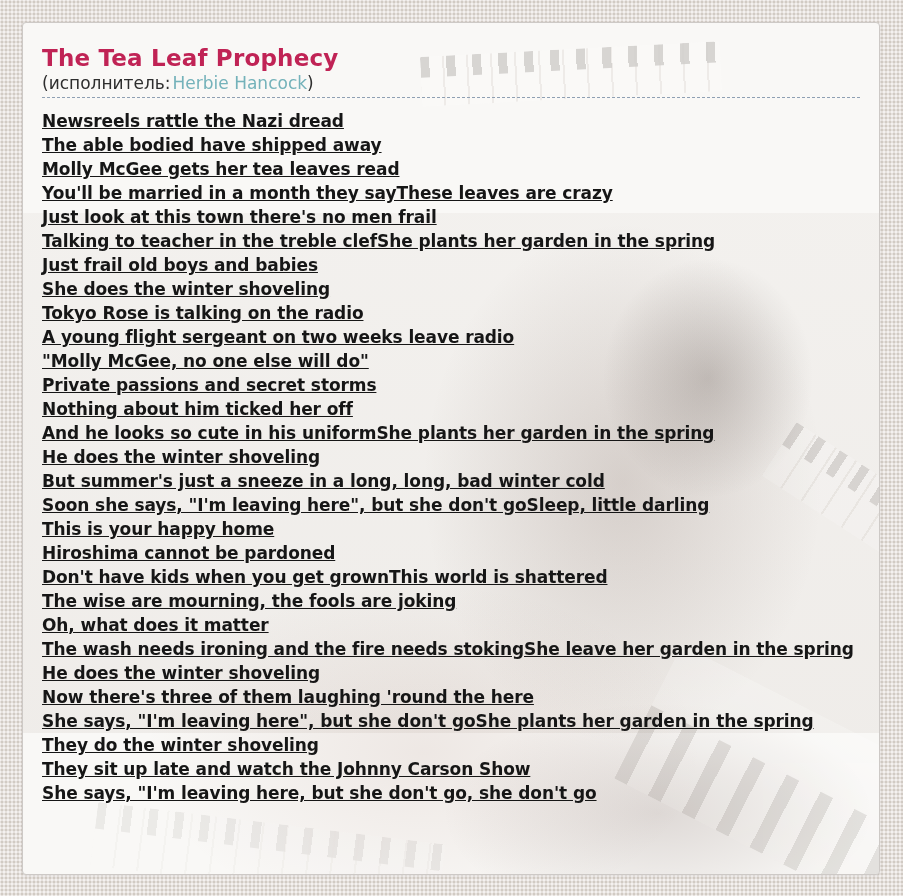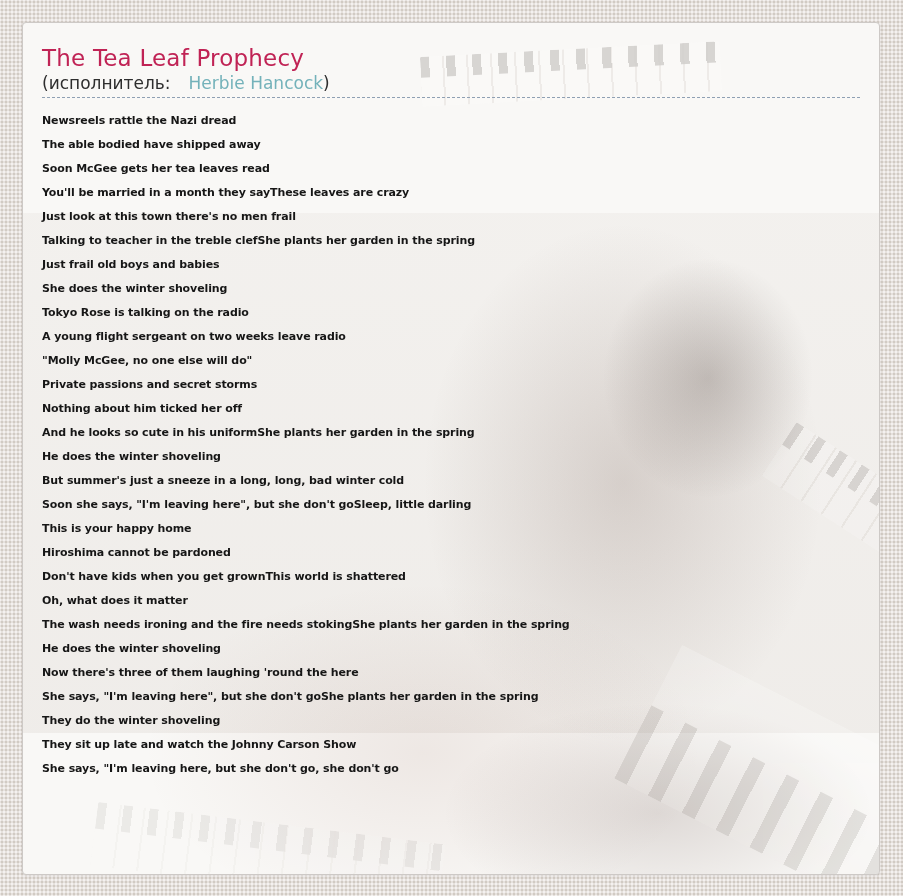--- a/index.html
+++ b/index.html
@@ -59,40 +59,41 @@
   .blob-warm{left:120px;top:560px;width:560px;height:340px;
     background:radial-gradient(closest-side, rgba(120,60,40,.4), rgba(120,60,40,0));opacity:.22;}
   .blob-dark-bottom{left:420px;top:680px;width:430px;height:220px;
     background:radial-gradient(closest-side, rgba(60,30,22,.55), rgba(60,30,22,0));opacity:.26;}
   .veil{position:absolute;left:0;top:190px;width:100%;height:520px;
     background:linear-gradient(rgba(140,120,105,.06), rgba(140,120,105,.09));}
   
   .content{position:relative;padding:21px 19px 0 19px;}
   .song-title{
     font-size:23px;
-    font-weight:400;
+    font-weight:700;
     color:var(--title-color);
     letter-spacing:.2px;
     line-height:28px;
   }
   .artist-line{
     font-size:17px;
     color:#2e2e2e;
     line-height:22px;
     padding-bottom:3px;
     border-bottom:1px dashed var(--separator-color);
   }
-  .artist-prefix{margin-right:18px;}
+  .artist-prefix{margin-right:2px;}
   .artist-link{color:var(--artist-link-color);text-decoration:none;cursor:pointer;}
   .lyrics{
     margin-top:11px;
-    font-size:11px;
+    font-size:17px;
     font-weight:bold;
     color:var(--lyrics-color);
     letter-spacing:-.1px;
+    text-decoration:underline;
   }
   .lyric-line{white-space:nowrap;line-height:24px;height:24px;overflow:visible;}
 </style>
 </head>
 <body>
 
 <div class="card">
 
   <div class="bg-art">
     <div class="veil"></div>
@@ -109,40 +110,41 @@
   <div class="content">
     <h1 class="song-title">The Tea Leaf Prophecy</h1>
 
     <div class="artist-line">
       <span class="artist-prefix">(исполнитель:</span><a class="artist-link">Herbie Hancock</a><span>)</span>
     </div>
 
     <div class="lyrics">
         <div class="lyric-line">Newsreels rattle the Nazi dread</div>
         <div class="lyric-line">The able bodied have shipped away</div>
-        <div class="lyric-line">Soon McGee gets her tea leaves read</div>
+        <div class="lyric-line">Molly McGee gets her tea leaves read</div>
         <div class="lyric-line">You'll be married in a month they sayThese leaves are crazy</div>
         <div class="lyric-line">Just look at this town there's no men frail</div>
         <div class="lyric-line">Talking to teacher in the treble clefShe plants her garden in the spring</div>
         <div class="lyric-line">Just frail old boys and babies</div>
         <div class="lyric-line">She does the winter shoveling</div>
         <div class="lyric-line">Tokyo Rose is talking on the radio</div>
         <div class="lyric-line">A young flight sergeant on two weeks leave radio</div>
         <div class="lyric-line">"Molly McGee, no one else will do"</div>
         <div class="lyric-line">Private passions and secret storms</div>
         <div class="lyric-line">Nothing about him ticked her off</div>
         <div class="lyric-line">And he looks so cute in his uniformShe plants her garden in the spring</div>
         <div class="lyric-line">He does the winter shoveling</div>
         <div class="lyric-line">But summer's just a sneeze in a long, long, bad winter cold</div>
         <div class="lyric-line">Soon she says, "I'm leaving here", but she don't goSleep, little darling</div>
         <div class="lyric-line">This is your happy home</div>
         <div class="lyric-line">Hiroshima cannot be pardoned</div>
         <div class="lyric-line">Don't have kids when you get grownThis world is shattered</div>
+        <div class="lyric-line">The wise are mourning, the fools are joking</div>
         <div class="lyric-line">Oh, what does it matter</div>
-        <div class="lyric-line">The wash needs ironing and the fire needs stokingShe plants her garden in the spring</div>
+        <div class="lyric-line">The wash needs ironing and the fire needs stokingShe leave her garden in the spring</div>
         <div class="lyric-line">He does the winter shoveling</div>
         <div class="lyric-line">Now there's three of them laughing 'round the here</div>
         <div class="lyric-line">She says, "I'm leaving here", but she don't goShe plants her garden in the spring</div>
         <div class="lyric-line">They do the winter shoveling</div>
         <div class="lyric-line">They sit up late and watch the Johnny Carson Show</div>
         <div class="lyric-line">She says, "I'm leaving here, but she don't go, she don't go</div>
       </div>
   </div>
 
 </div>

